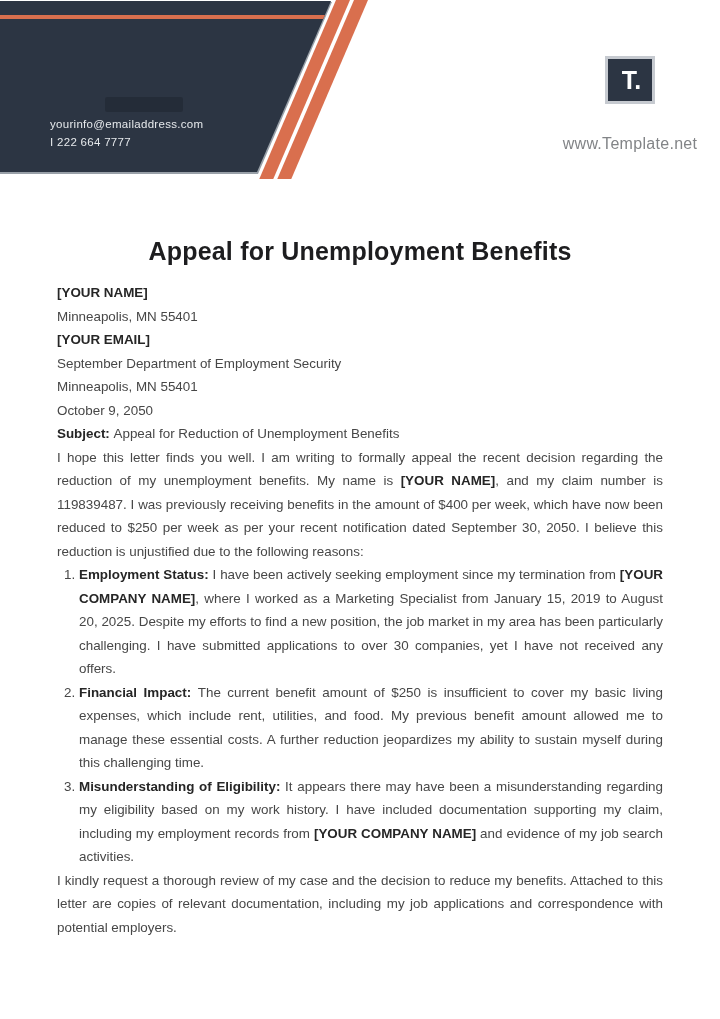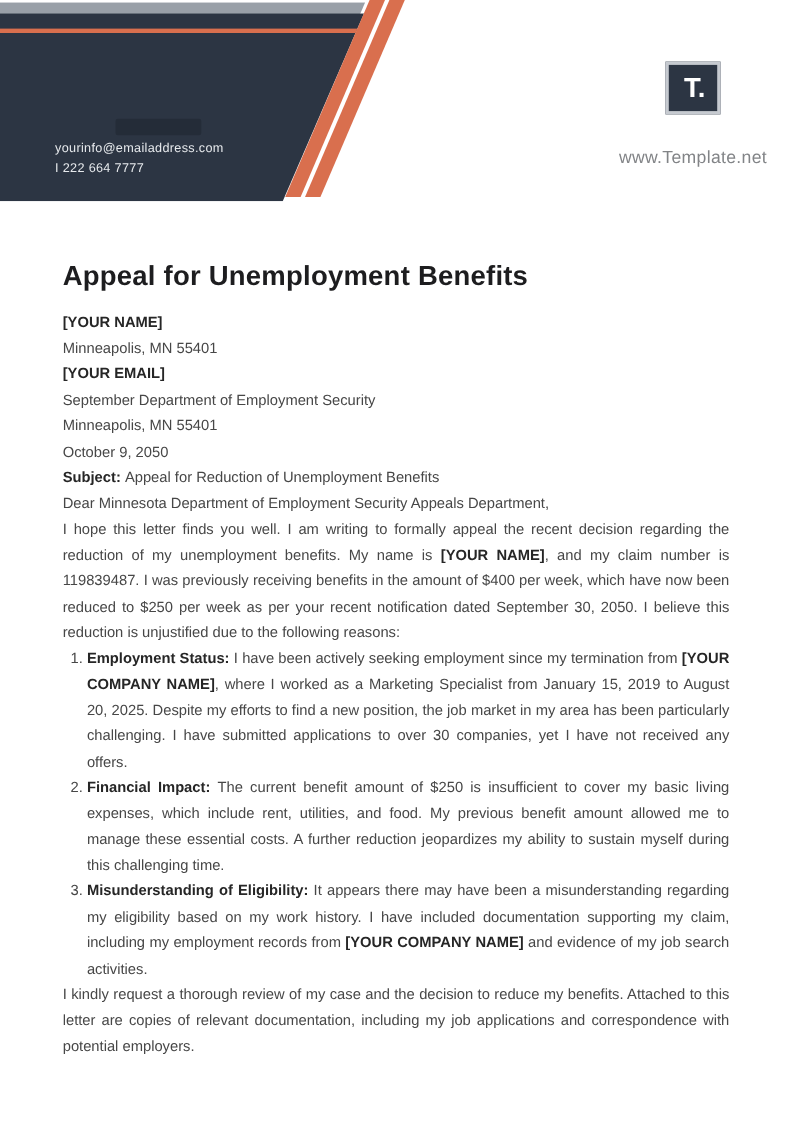--- a/index.html
+++ b/index.html
@@ -10,21 +10,21 @@
     -webkit-font-smoothing: antialiased;
   }
   
   .header { position: relative; height: 180px; }
   .navy-shadow {
     position: absolute; left: 0; top: 2px; width: 420px; height: 173px;
     background: #99a0a8;
     clip-path: polygon(0 0, 332px 0, 258px 172px, 0 172px);
   }
   .navy-shape {
-    position: absolute; left: 0; top: 12px; width: 420px; height: 172px;
+    position: absolute; left: 0; top: 1px; width: 420px; height: 172px;
     background: #2c3543;
     clip-path: polygon(0 0, 331px 0, 257px 171px, 0 171px);
   }
   .accent-line {
     position: absolute; left: 0; top: 14px; width: 100%; height: 3.5px;
     background: #d96f4e;
   }
   .logo-smudge {
     position: absolute; left: 105px; top: 96px; width: 78px; height: 15px;
     background: rgba(0,0,0,0.16); border-radius: 2px;
@@ -43,21 +43,21 @@
   .brand { position: absolute; left: 560px; top: 56px; width: 140px; text-align: center; }
   .logo-box {
     margin: 0 auto; width: 44px; height: 42px;
     background: #2c3543; border: 3px solid #c6cad0;
     display: flex; align-items: center; justify-content: center;
   }
   .logo-t { color: #ffffff; font-size: 25px; font-weight: 800; line-height: 1; padding-left: 3px; }
   .site-url { margin-top: 31px; color: #828487; font-size: 16px; letter-spacing: 0.3px; }
   
   .page-title {
-    margin: 56px 57px 0; text-align: left;
+    margin: 56px 57px 0; text-align: center;
     font-size: 25px; line-height: 30px; font-weight: 700;
     color: #1d1d1f; letter-spacing: 0.2px;
   }
   .content {
     margin: 15px 57px 2px;
     font-size: 13.4px; line-height: 23.5px; color: #474747;
     text-align: justify;
   }
   .content p { margin: 0; }
   .bold-line, .b { font-weight: 700; color: #262626; }
@@ -92,21 +92,20 @@
 <h1 class="page-title">Appeal for Unemployment Benefits</h1>
 
 <div class="content">
   <p class="bold-line">[YOUR NAME]</p>
   <p>Minneapolis, MN 55401</p>
   <p class="bold-line">[YOUR EMAIL]</p>
   <p>September Department of Employment Security</p>
   <p>Minneapolis, MN 55401</p>
   <p>October 9, 2050</p>
   <p><span class="b">Subject: </span><span>Appeal for Reduction of Unemployment Benefits</span></p>
-  <p>Dear Minnesota Department of Employment Security Appeals Department,</p>
   <p><span>I hope this letter finds you well. I am writing to formally appeal the recent decision regarding the reduction of my unemployment benefits. My name is </span><span class="b">[YOUR NAME]</span><span>, and my claim number is 119839487. I was previously receiving benefits in the amount of $400 per week, which have now been reduced to $250 per week as per your recent notification dated September 30, 2050. I believe this reduction is unjustified due to the following reasons:</span></p>
   <ol class="reasons">
     <li><span class="b">Employment Status: </span><span>I have been actively seeking employment since my termination from </span><span class="b">[YOUR COMPANY NAME]</span><span>, where I worked as a Marketing Specialist from January 15, 2019 to August 20, 2025. Despite my efforts to find a new position, the job market in my area has been particularly challenging. I have submitted applications to over 30 companies, yet I have not received any offers.</span></li>
     <li><span class="b">Financial Impact: </span><span>The current benefit amount of $250 is insufficient to cover my basic living expenses, which include rent, utilities, and food. My previous benefit amount allowed me to manage these essential costs. A further reduction jeopardizes my ability to sustain myself during this challenging time.</span></li>
     <li><span class="b">Misunderstanding of Eligibility: </span><span>It appears there may have been a misunderstanding regarding my eligibility based on my work history. I have included documentation supporting my claim, including my employment records from </span><span class="b">[YOUR COMPANY NAME]</span><span> and evidence of my job search activities.</span></li>
   </ol>
   <p class="closing"><span>I kindly request a thorough review of my case and the decision to reduce my benefits. Attached to this letter are copies of relevant documentation, including my job applications and correspondence with potential employers.</span></p>
 </div>
 
 </body></html>

